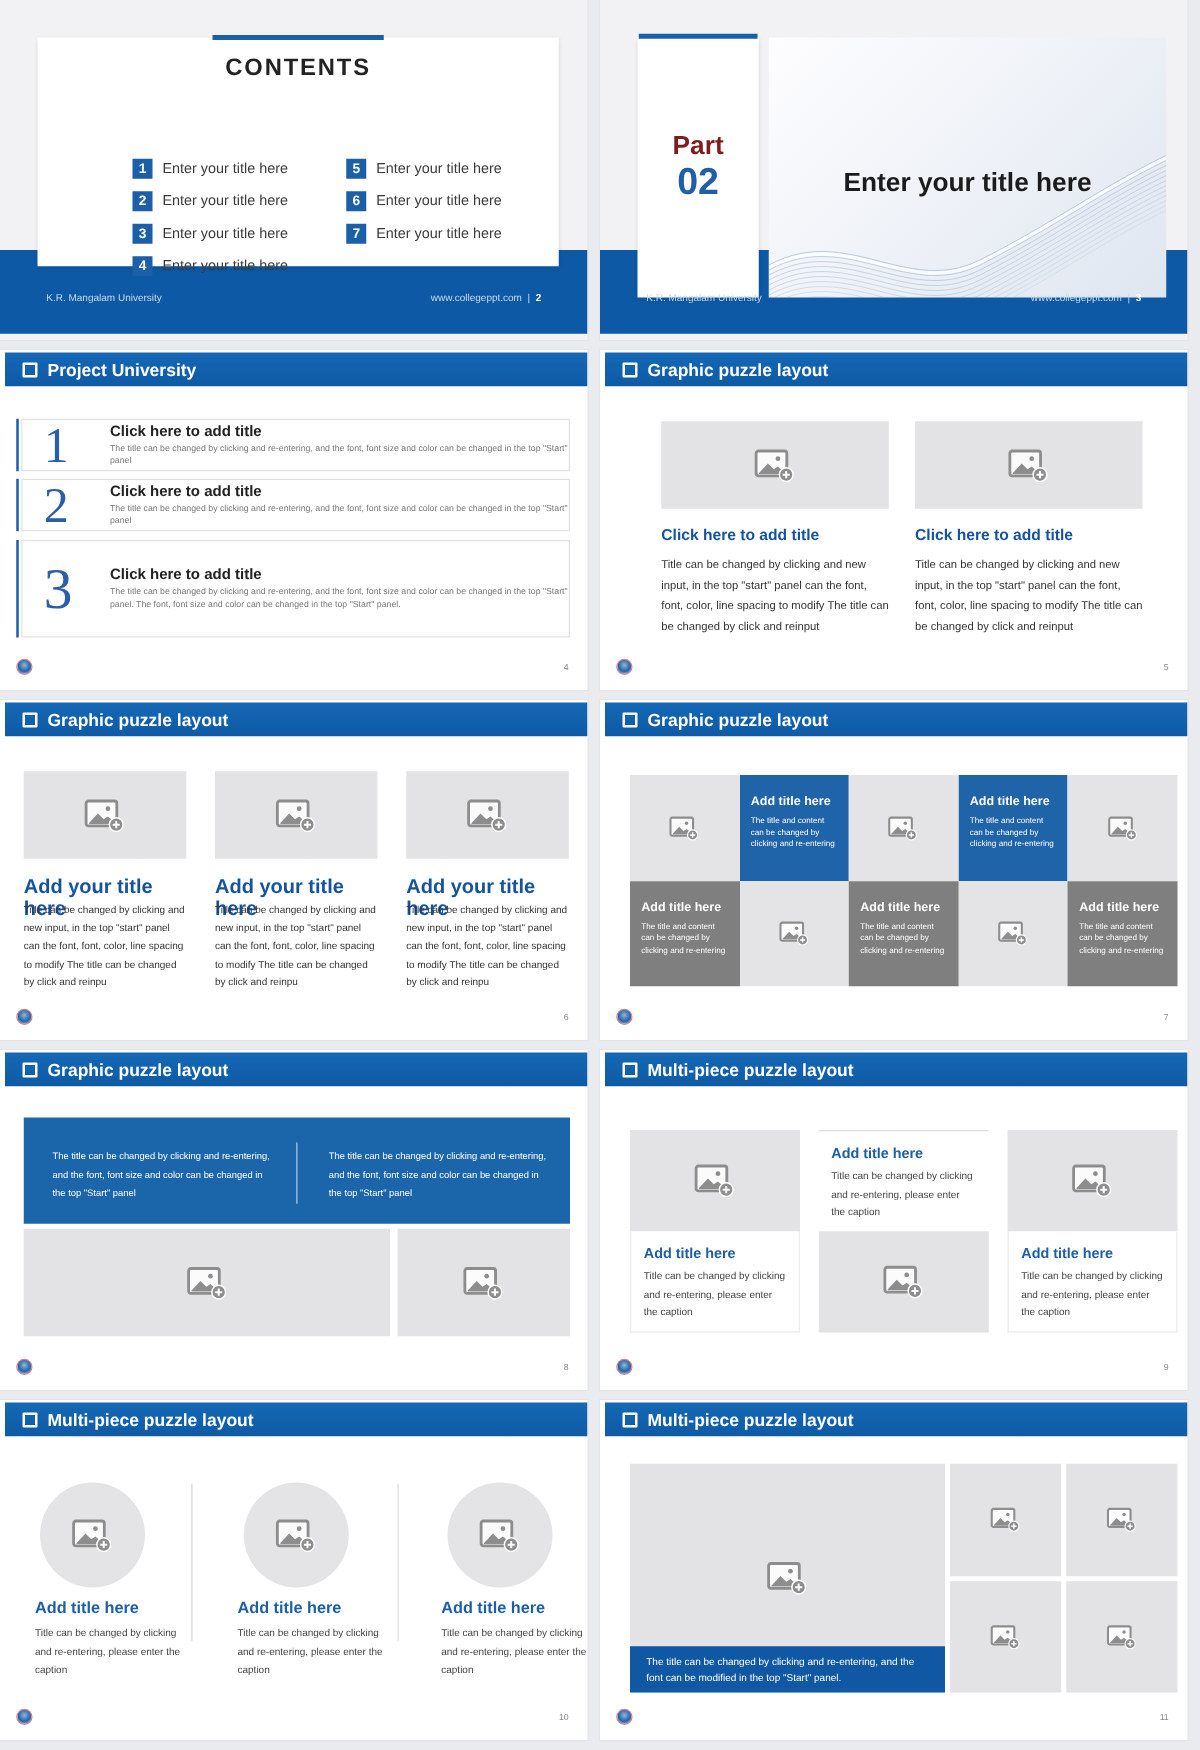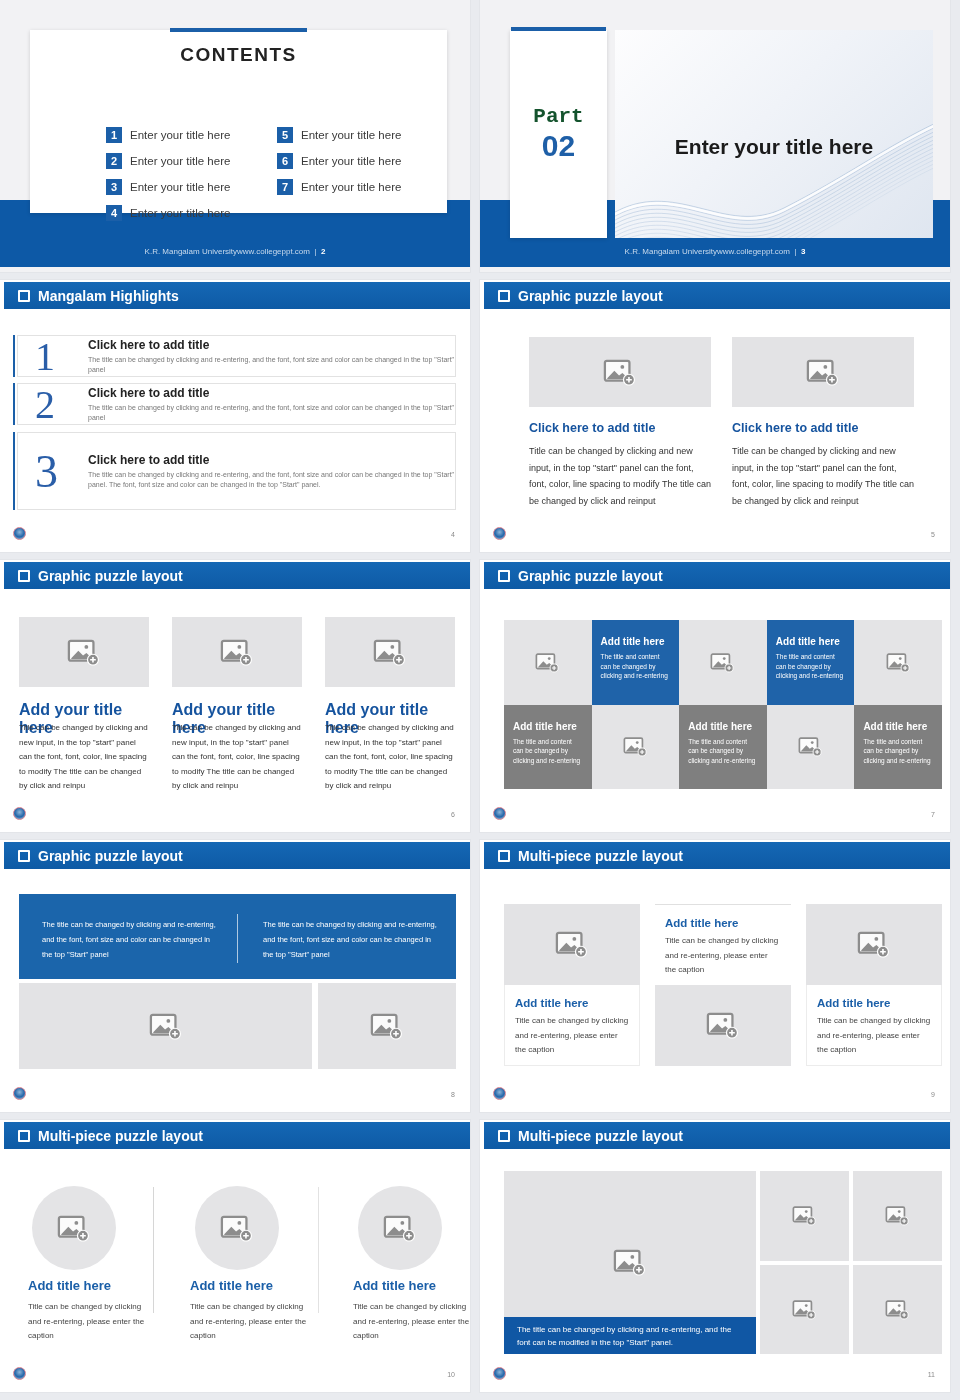--- a/index.html
+++ b/index.html
@@ -3,36 +3,36 @@
 <meta charset="utf-8">
 <style>
   html,body{margin:0;padding:0;}
   .page{position:relative;width:960px;height:1400px;background:#e9ebef;font-family:"Liberation Sans",sans-serif;overflow:hidden;}
   .cell{position:absolute;width:470px;height:272px;}
   .slide{position:absolute;inset:0;background:#fff;overflow:hidden;box-shadow:0 0 0 1px #e3e5e9;}
   .slide.gray{background:#f2f2f4;}
 
   
   .band{position:absolute;left:0;right:0;top:200px;height:67px;background:#0d59a6;}
-  .foot{position:absolute;left:0;right:0;top:247px;display:flex;justify-content:center;padding:0 37px;color:#c8daed;font-size:8px;z-index:5;}
+  .foot{position:absolute;left:0;right:0;top:234px;display:flex;justify-content:space-between;padding:0 37px;color:#c8daed;font-size:8px;z-index:5;}
   .foot .pg{color:#fff;font-weight:bold;}
   .card{position:absolute;background:#fff;box-shadow:0 1px 4px rgba(0,0,0,.15);z-index:2;}
   .accent-line{position:absolute;height:4px;background:#1b5fa8;z-index:3;}
 
   .toc-card{left:30px;top:30px;width:417px;height:183px;}
   .toc-title{position:absolute;left:0;right:0;top:14px;text-align:center;font-size:19px;font-weight:bold;letter-spacing:1.5px;color:#222;}
   .toc-col{position:absolute;top:97px;}
   .toc-col.c1{left:76px;}
   .toc-col.c2{left:247px;}
   .toc-item{display:flex;align-items:center;height:16px;margin-bottom:10px;}
   .toc-num{width:16px;height:16px;background:#1b5fa8;color:#fff;font-size:11px;font-weight:bold;display:flex;align-items:center;justify-content:center;margin-right:8px;}
   .toc-label{font-size:11.5px;color:#3a3a3a;}
 
   .part-card{left:30px;top:30px;width:97px;height:208px;display:flex;flex-direction:column;align-items:center;justify-content:center;}
-  .part-word{font-size:21px;font-weight:bold;color:#14532d;line-height:24px;font-family:Liberation Mono, monospace;}
+  .part-word{font-size:21px;font-weight:bold;color:#7f1d1d;line-height:24px;}
   .part-num{font-size:30px;font-weight:bold;color:#1e5fa7;line-height:34px;}
   .sec-main{position:absolute;left:135px;top:30px;width:318px;height:208px;background:linear-gradient(135deg,#fdfdfe 0%,#f0f3f8 45%,#dfe6f0 100%);z-index:2;overflow:hidden;}
   .sec-title{position:absolute;left:0;right:0;top:105px;text-align:center;font-size:21px;font-weight:bold;color:#1b1b1b;z-index:2;}
   .wave{position:absolute;left:0;bottom:0;width:100%;height:118px;}
 
   
   .hd{position:absolute;top:2px;left:4px;right:0;height:27px;background:linear-gradient(#1568b5,#0e5aa5);display:flex;align-items:center;padding-left:14px;box-sizing:border-box;}
   .hd .sq{width:8px;height:8px;border:2px solid #fff;border-radius:1px;margin-right:8px;flex:none;}
   .hd .t{color:#fff;font-size:14px;font-weight:bold;}
   .logo{position:absolute;left:13px;bottom:12px;width:13px;height:13px;border-radius:50%;border:1px solid #d4808f;background:radial-gradient(circle at 50% 38%,#8fb6d8 0%,#2264a8 55%,#cfe0ea 100%);box-sizing:border-box;}
@@ -186,21 +186,21 @@
         <span>K.R. Mangalam University</span>
         <span><span>www.collegeppt.com</span>&nbsp;&nbsp;<span>|</span>&nbsp;&nbsp;<span class="pg">3</span></span>
       </div>
     </div>
   </div>
 
   <div class="cell" style="left:0;top:280px;">
     <div class="slide">
       <div class="hd">
           <span class="sq"></span>
-          <span class="t">Mangalam Highlights</span>
+          <span class="t">Project University</span>
         </div>
       <div class="hl-row" style="top:55px;height:42px;">
         <div class="hl-line"></div>
           <div class="hl-box"></div>
         <div class="hl-num">1</div>
         <div class="hl-txt">
             <div class="hl-tt">Click here to add title</div>
             <div class="hl-bd">The title can be changed by clicking and re-entering, and the font, font size and color can be changed in the top "Start" panel</div>
           </div>
       </div>

